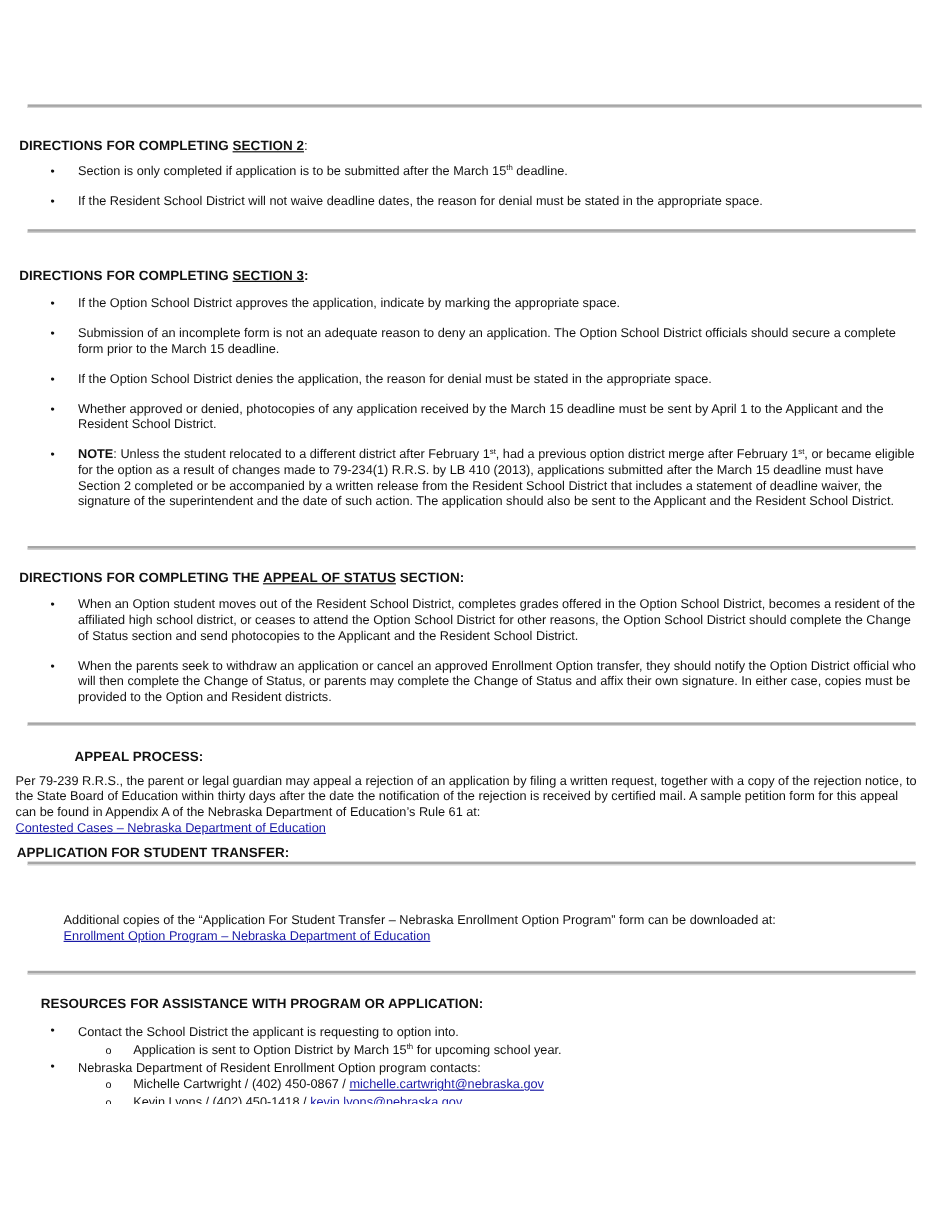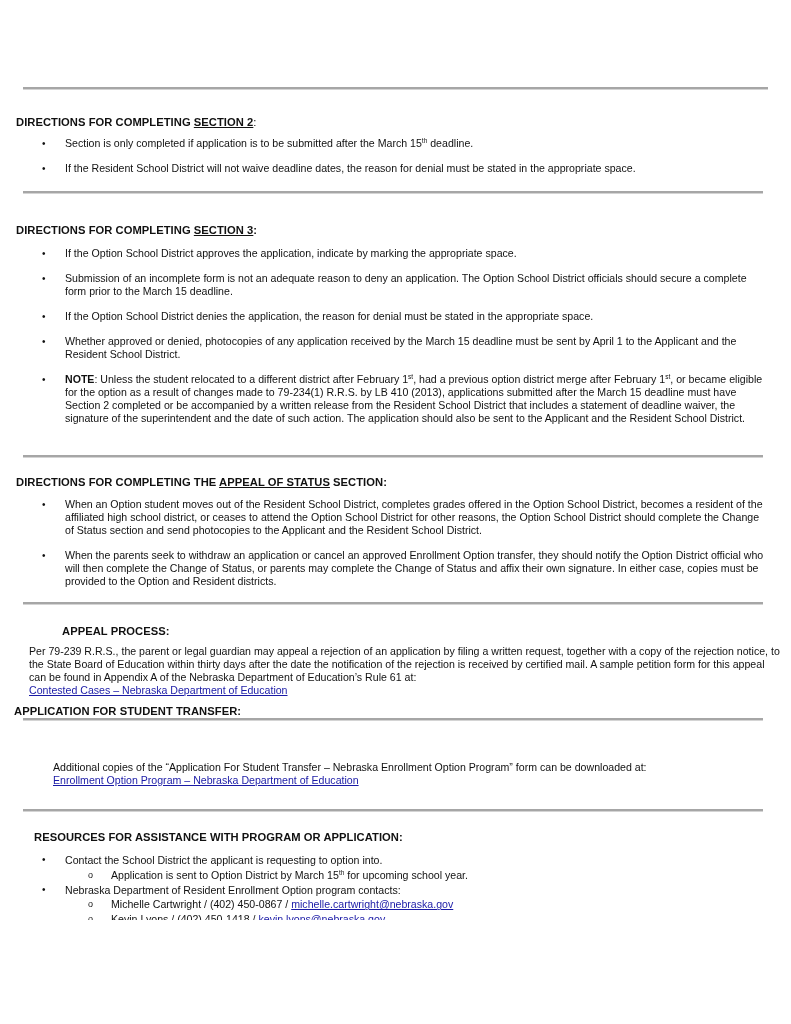--- a/index.html
+++ b/index.html
@@ -158,21 +158,21 @@
     <li class="bullet-item">
       <span class="dot">•</span>
       <span>When the parents seek to withdraw an application or cancel an approved Enrollment Option transfer, they should notify the Option District official who will then complete the Change of Status, or parents may complete the Change of Status and affix their own signature.  In either case, copies must be provided to the Option and Resident districts.</span>
     </li>
   </ul>
 
   <div class="rule" style="top:602px; left:23px; width:740px;"></div>
 
   <div class="heading" style="top:625px; left:14px;margin-left:48px;">APPEAL PROCESS:</div>
 
-  <div class="para" style="top:645px; left:13px; width:752px;margin-left:16px;">
+  <div class="para" style="top:645px; left:13px; width:752px;">
     <span>Per 79-239 R.R.S., the parent or legal guardian may appeal a rejection of an application by filing a written request, together with a copy of the rejection notice, to the State Board of Education within thirty days after the date the notification of the rejection is received by certified mail.  A sample petition form for this appeal can be found in Appendix A of the Nebraska Department of Education’s Rule 61 at:</span><br>
     <a class="link" href="#">Contested Cases – Nebraska Department of Education</a>
   </div>
 
   <div class="rule" style="top:718px; left:23px; width:740px;"></div>
 
   <div class="heading" style="top:705px; left:14px;">APPLICATION FOR STUDENT TRANSFER:</div>
 
   <div class="para" style="top:761px; left:13px; width:752px;margin-left:40px;">
     <span>Additional copies of the “Application For Student Transfer – Nebraska Enrollment Option Program” form can be downloaded at:</span><br>

